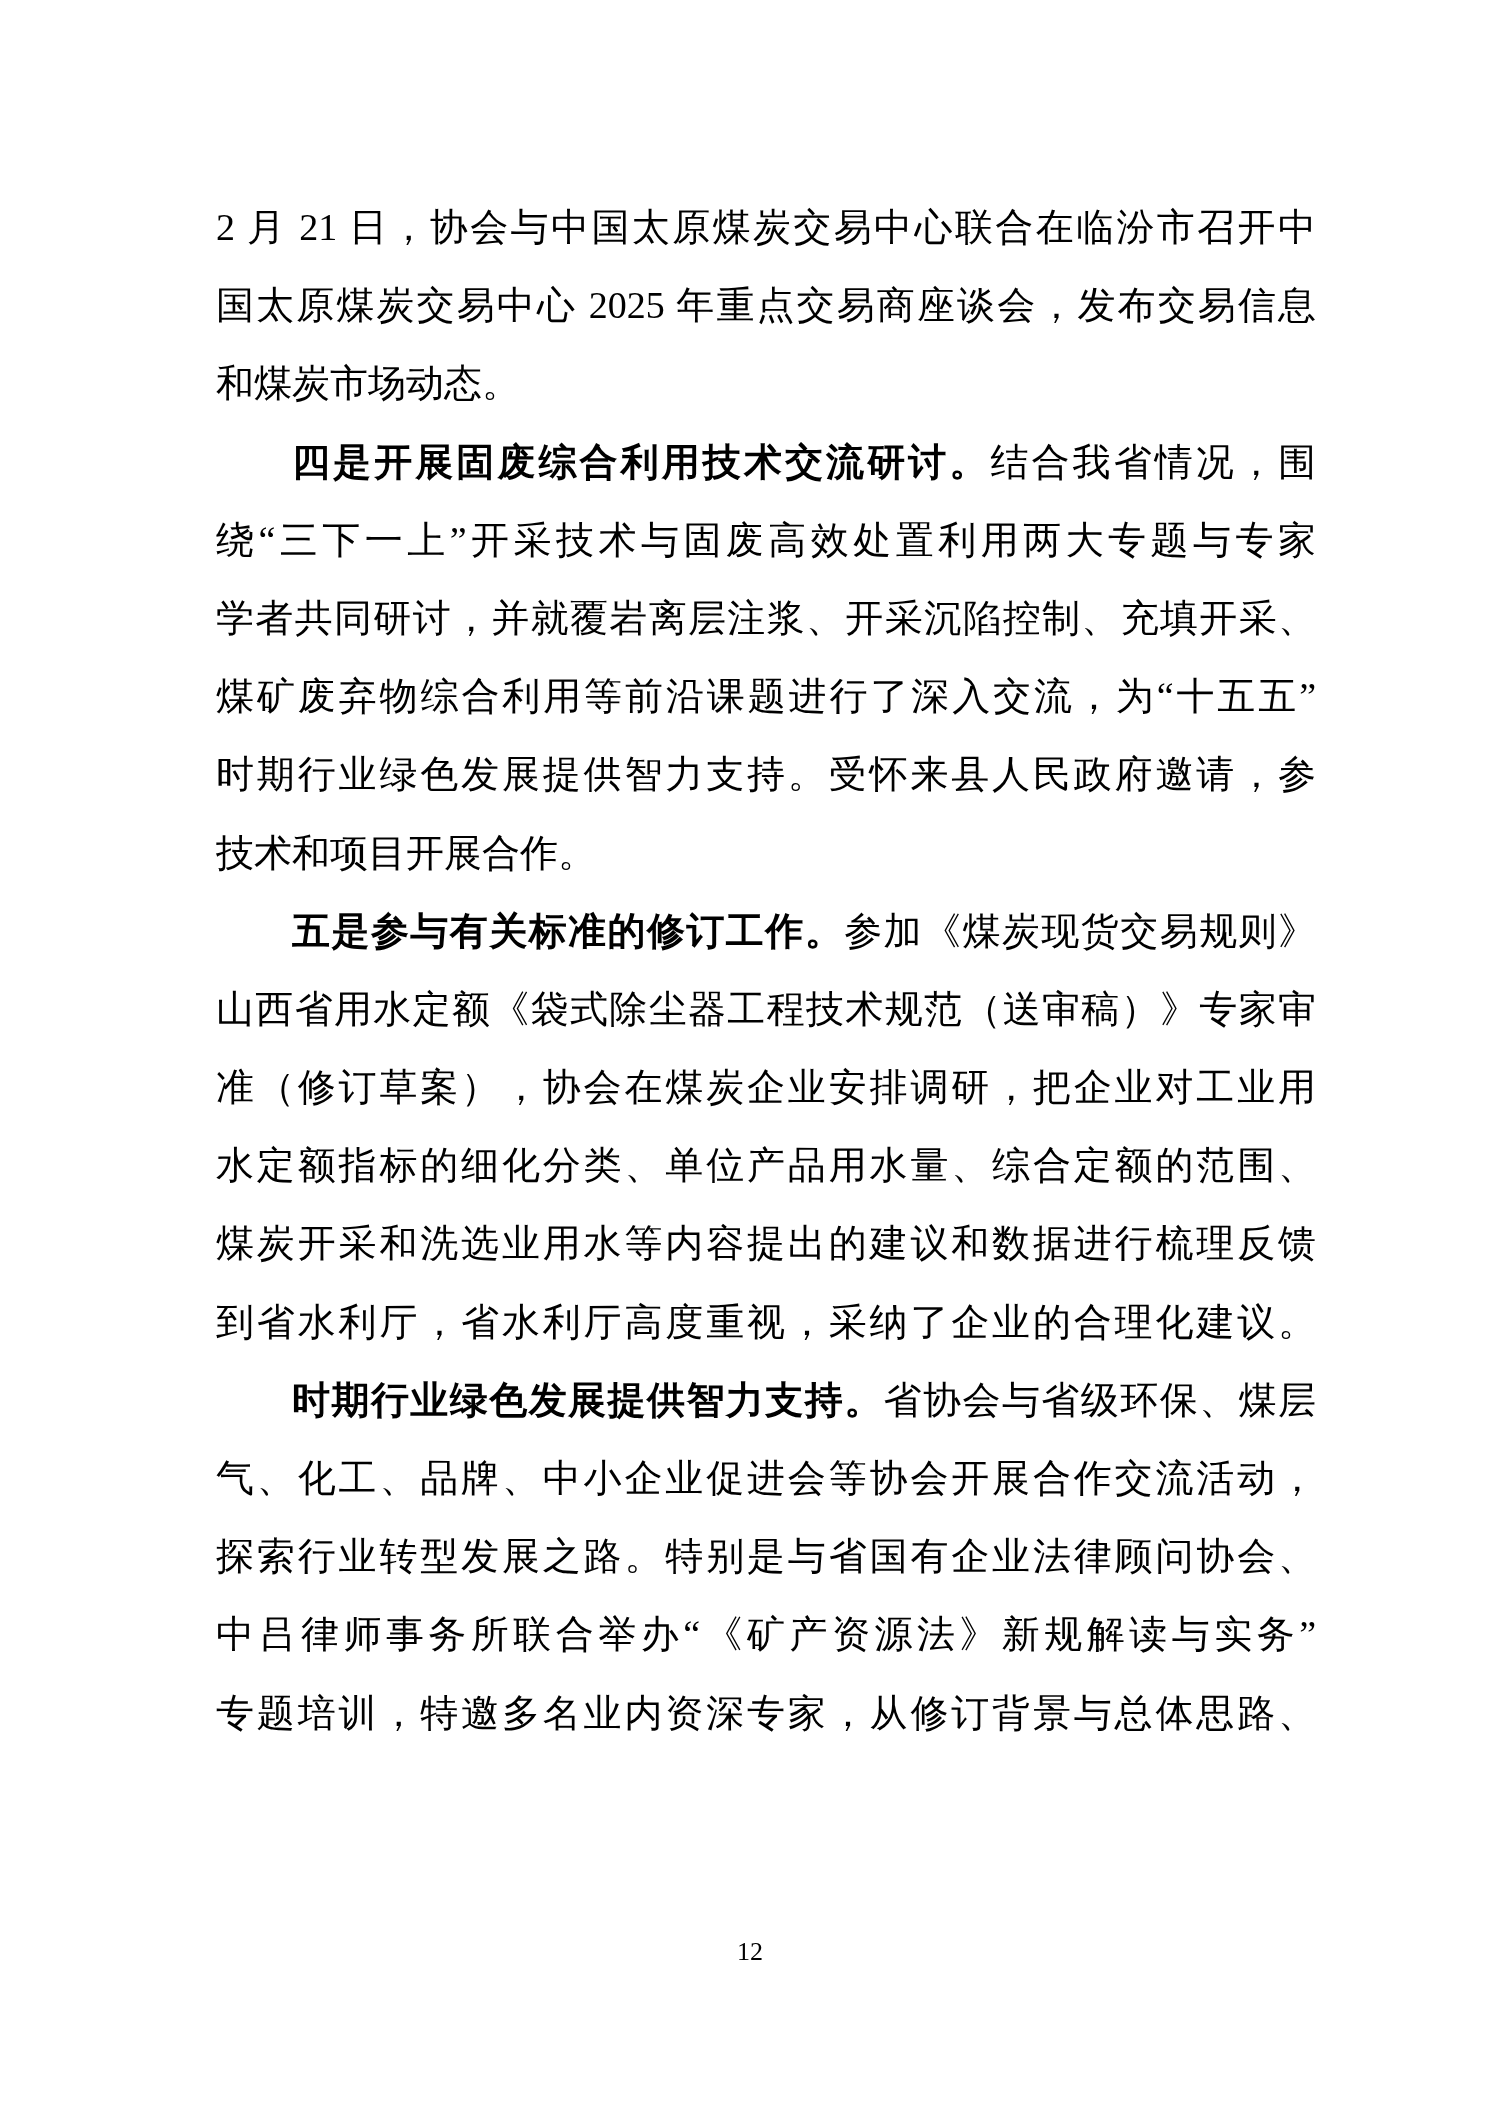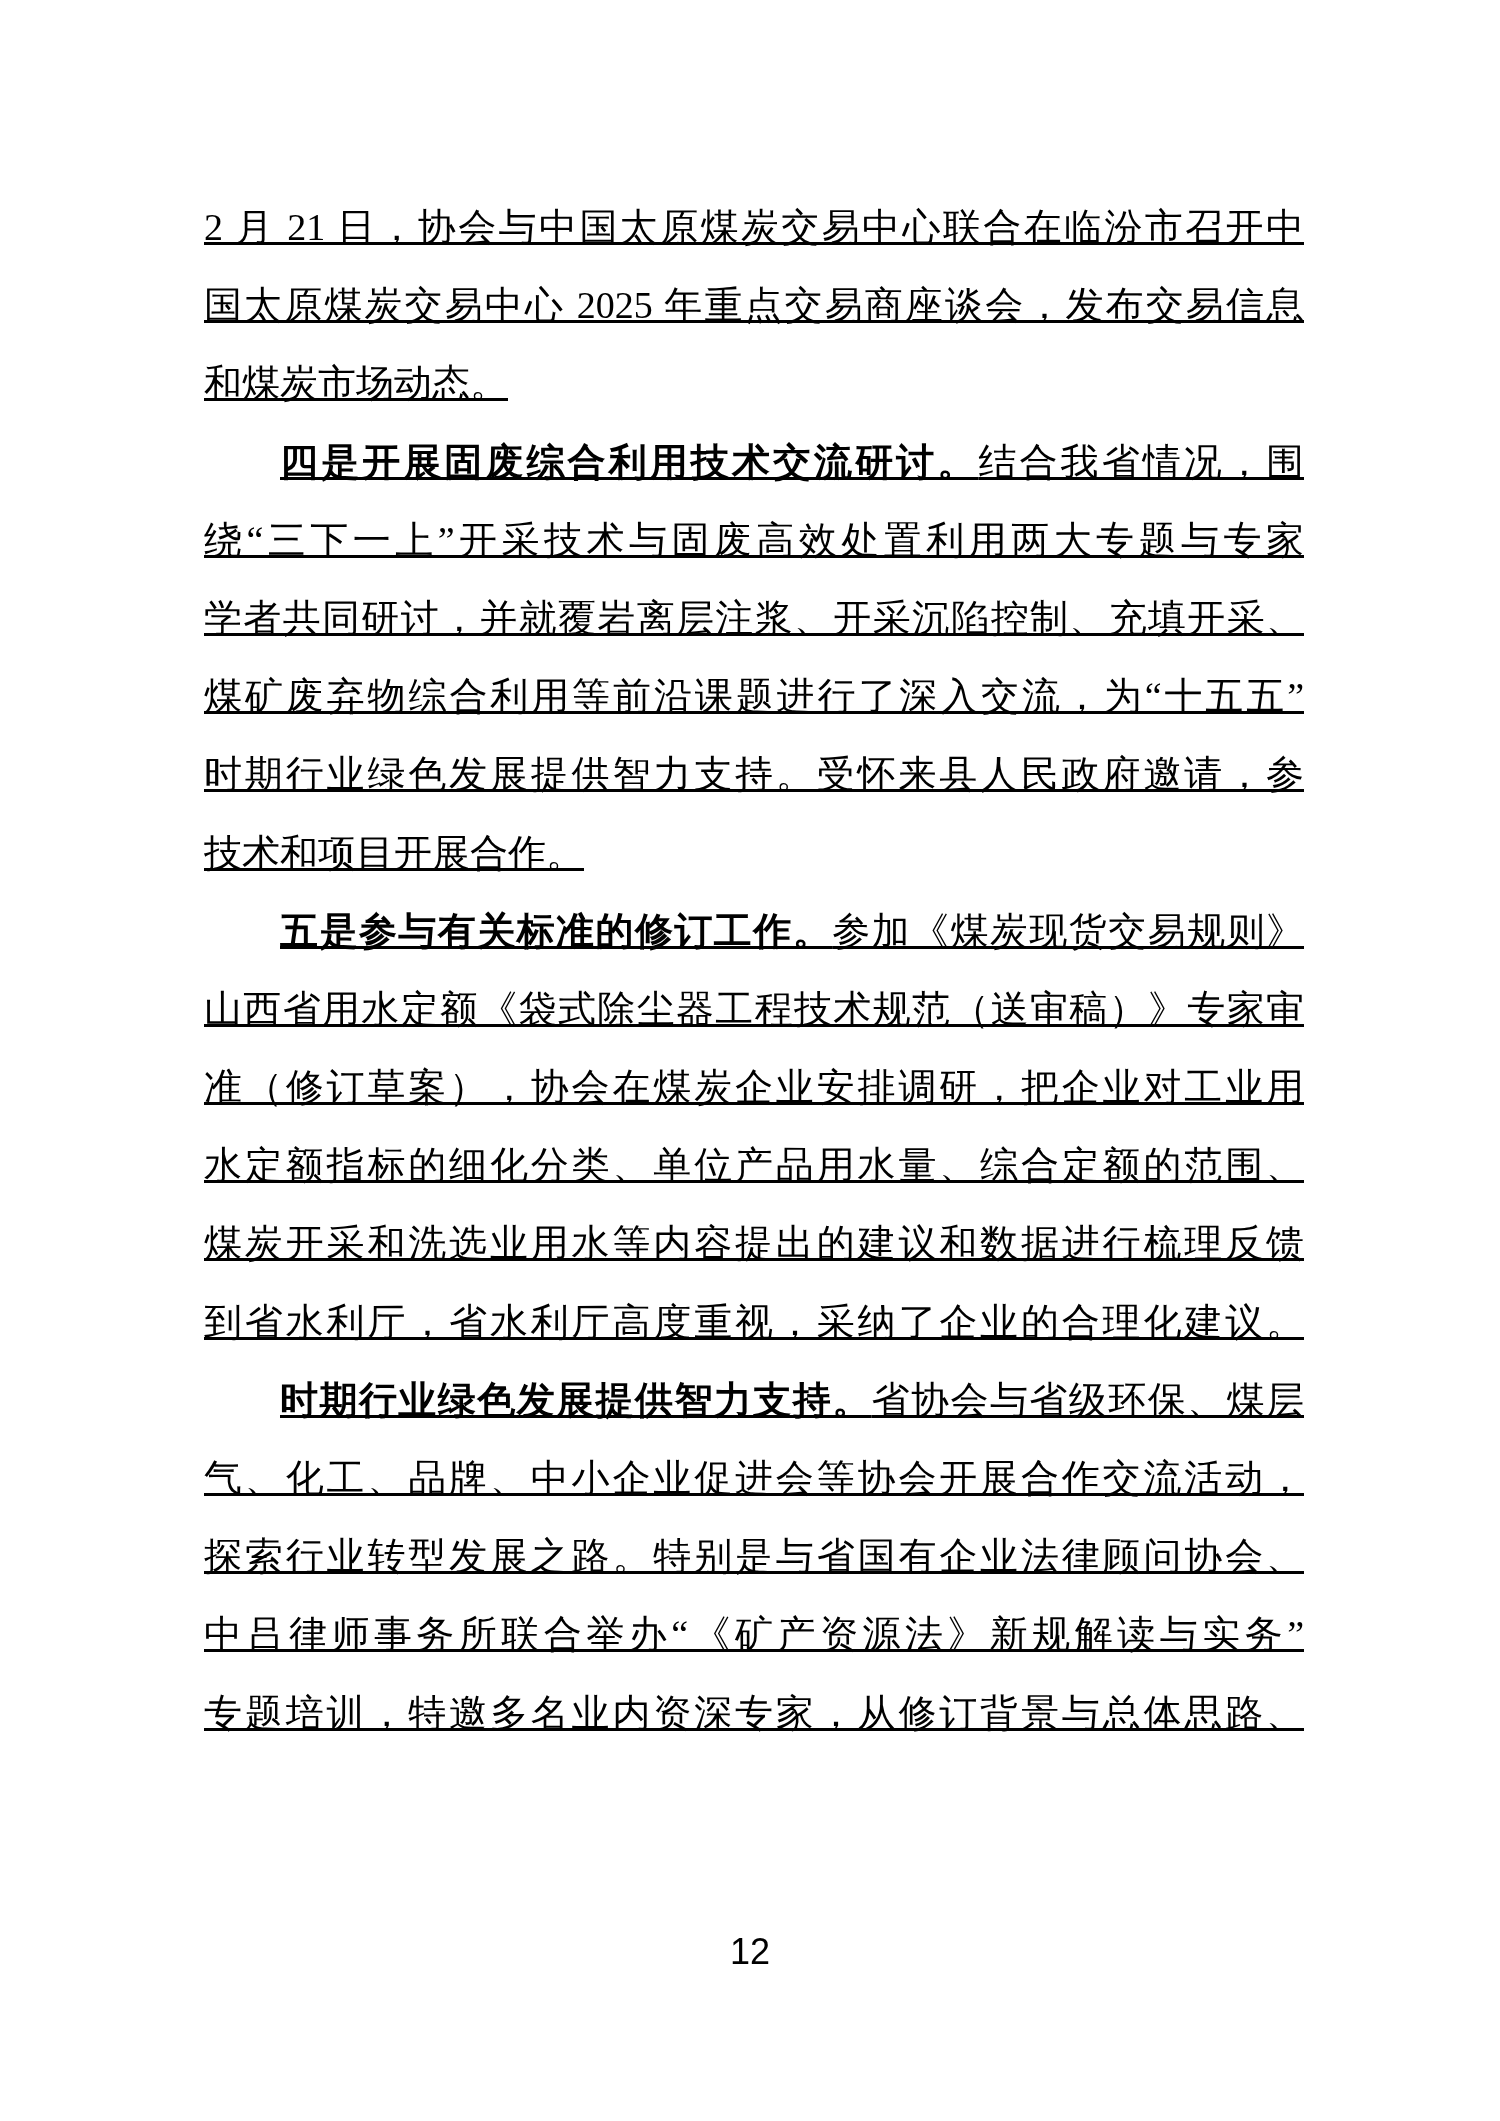--- a/index.html
+++ b/index.html
@@ -12,24 +12,23 @@
     width: 1500px;
     height: 2121px;
     margin: 0 auto;
     background: #ffffff;
     color: #000000;
     font-family: "Liberation Serif", "DejaVu Serif", serif;
     overflow: hidden;
   }
   .content {
     position: absolute;
-    left: 204px;
+    left: 216px;
     top: 188px;
     width: 1100px;
-    text-decoration: underline;
   }
   .line {
     font-size: 38px;
     line-height: 78.2px;
     height: 78.2px;
     overflow: hidden;
     text-align: justify;
     text-align-last: justify;
     text-justify: inter-character;
     white-space: normal;
@@ -43,23 +42,23 @@
   }
   .line b {
     font-weight: bold;
   }
   .page-number {
     position: absolute;
     top: 1936px;
     left: 0;
     width: 100%;
     text-align: center;
-    font-size: 36px;
+    font-size: 26px;
     line-height: 32px;
-    font-family: Liberation Sans, sans-serif;
+    font-family: Liberation Serif, serif;
     color: #000000;
   }
 </style>
 </head>
 <body>
 
 <div class="page">
   <div class="content">
       <div class="line">2 月 21 日，协会与中国太原煤炭交易中心联合在临汾市召开中</div>
       <div class="line">国太原煤炭交易中心 2025 年重点交易商座谈会，发布交易信息</div>

